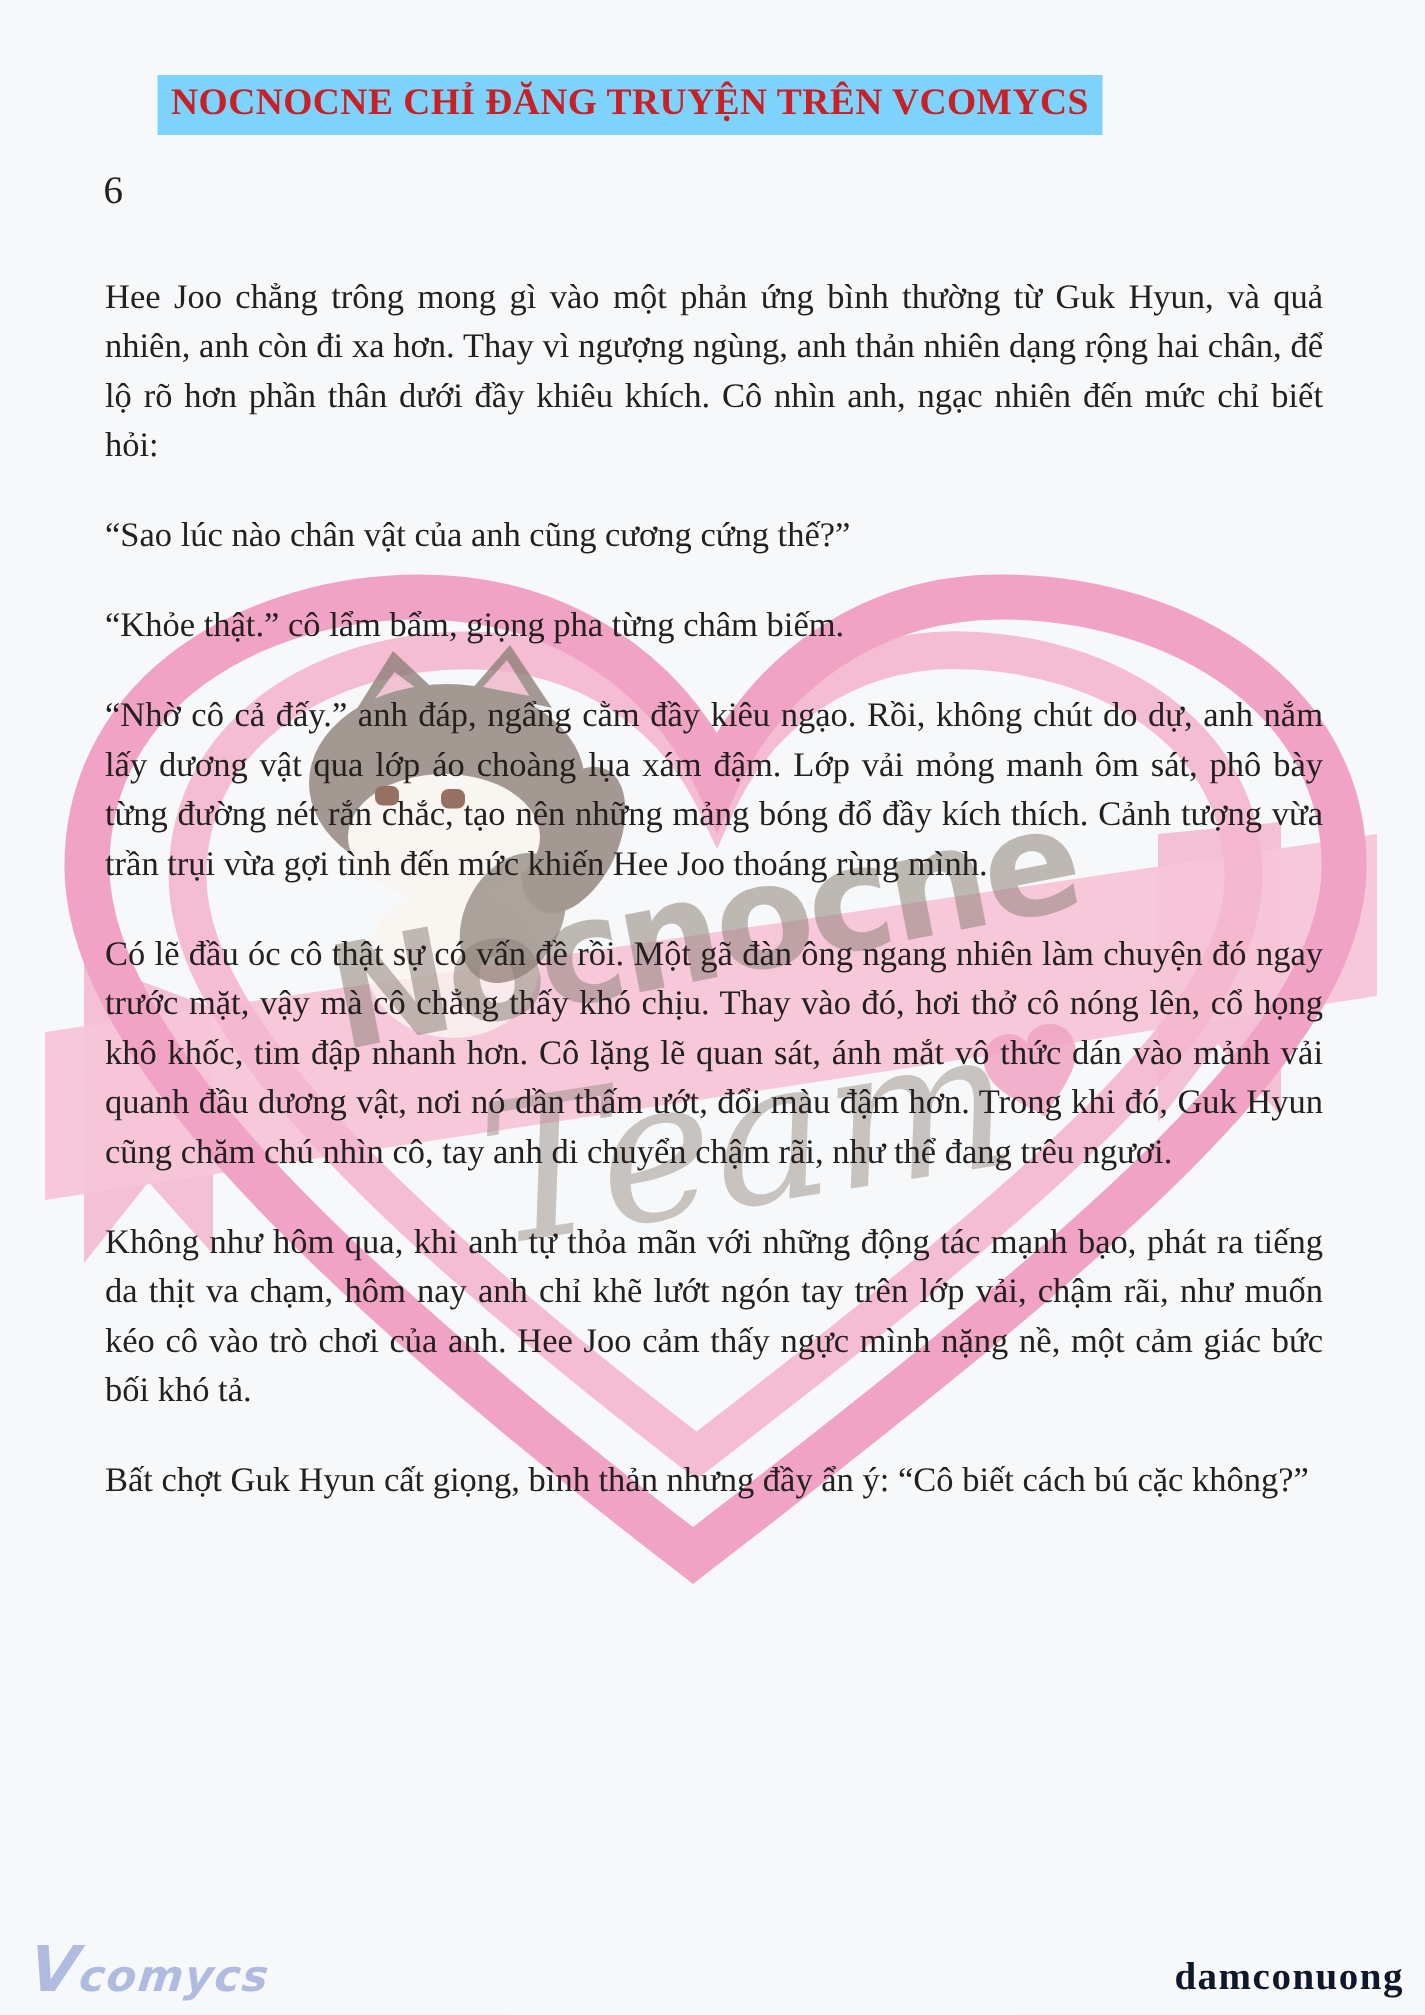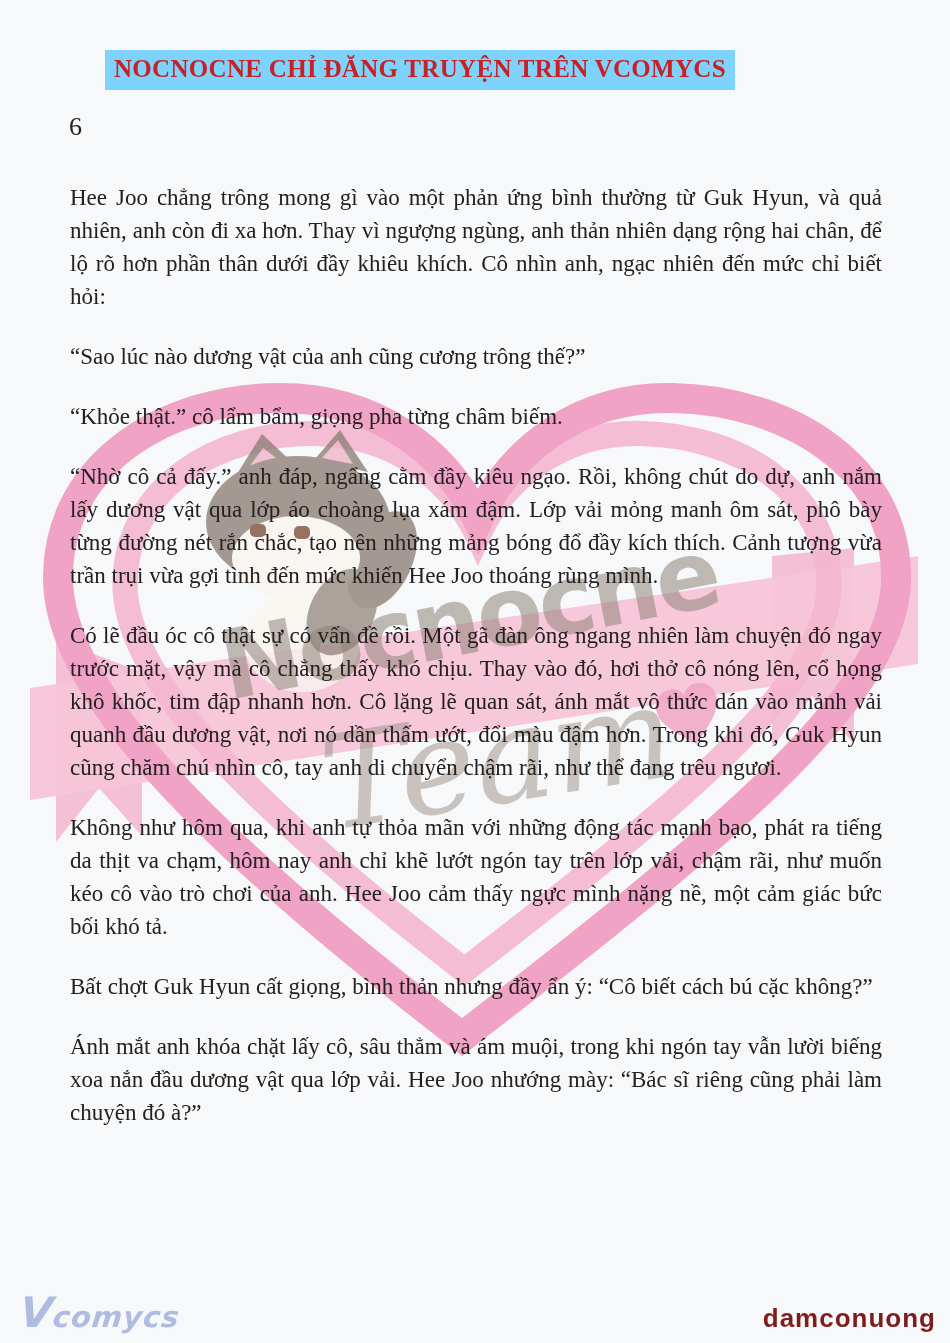--- a/index.html
+++ b/index.html
@@ -50,24 +50,24 @@
     font-weight:bold;
     font-size:29px;
     color:#a9b5de;
     transform:skewX(-6deg);
     letter-spacing:1px;
     opacity:0.9;
   }
   .footer-logo::first-letter { font-size:42px; }
   .footer-credit {
     position:absolute; right:14px; top:1303px;
-    font-family:Liberation Sans, sans-serif;
+    font-family:Liberation Serif, serif;
     font-weight:bold;
     font-size:26px;
-    color:#7f1d1d;
+    color:#0f172a;
     letter-spacing:1px;
   }
 </style>
 </head>
 <body>
 
 <div class="page">
 
   <svg class="watermark" viewBox="0 0 950 1343" xmlns="http://www.w3.org/2000/svg" aria-hidden="true">
 
@@ -107,26 +107,25 @@
   </svg>
 
   <div class="content">
 
     <div class="header-notice">NOCNOCNE CHỈ ĐĂNG TRUYỆN TRÊN VCOMYCS</div>
 
     <div class="chapter-number">6</div>
 
     <div class="body-text">
       <p>Hee Joo chẳng trông mong gì vào một phản ứng bình thường từ Guk Hyun, và quả nhiên, anh còn đi xa hơn. Thay vì ngượng ngùng, anh thản nhiên dạng rộng hai chân, để lộ rõ hơn phần thân dưới đầy khiêu khích. Cô nhìn anh, ngạc nhiên đến mức chỉ biết hỏi:</p>
-      <p>“Sao lúc nào dương vật của anh cũng cương trông thế?”</p>
+      <p>“Sao lúc nào chân vật của anh cũng cương cứng thế?”</p>
       <p>“Khỏe thật.” cô lẩm bẩm, giọng pha từng châm biếm.</p>
       <p>“Nhờ cô cả đấy.” anh đáp, ngẩng cằm đầy kiêu ngạo. Rồi, không chút do dự, anh nắm lấy dương vật qua lớp áo choàng lụa xám đậm. Lớp vải mỏng manh ôm sát, phô bày từng đường nét rắn chắc, tạo nên những mảng bóng đổ đầy kích thích. Cảnh tượng vừa trần trụi vừa gợi tình đến mức khiến Hee Joo thoáng rùng mình.</p>
       <p>Có lẽ đầu óc cô thật sự có vấn đề rồi. Một gã đàn ông ngang nhiên làm chuyện đó ngay trước mặt, vậy mà cô chẳng thấy khó chịu. Thay vào đó, hơi thở cô nóng lên, cổ họng khô khốc, tim đập nhanh hơn. Cô lặng lẽ quan sát, ánh mắt vô thức dán vào mảnh vải quanh đầu dương vật, nơi nó dần thấm ướt, đổi màu đậm hơn. Trong khi đó, Guk Hyun cũng chăm chú nhìn cô, tay anh di chuyển chậm rãi, như thể đang trêu ngươi.</p>
       <p>Không như hôm qua, khi anh tự thỏa mãn với những động tác mạnh bạo, phát ra tiếng da thịt va chạm, hôm nay anh chỉ khẽ lướt ngón tay trên lớp vải, chậm rãi, như muốn kéo cô vào trò chơi của anh. Hee Joo cảm thấy ngực mình nặng nề, một cảm giác bức bối khó tả.</p>
       <p>Bất chợt Guk Hyun cất giọng, bình thản nhưng đầy ẩn ý: “Cô biết cách bú cặc không?”</p>
-      <p>Ánh mắt anh khóa chặt lấy cô, sâu thẳm và ám muội, trong khi ngón tay vẫn lười biếng xoa nắn đầu dương vật qua lớp vải. Hee Joo nhướng mày: “Bác sĩ riêng cũng phải làm chuyện đó à?”</p>
     </div>
 
     <div class="footer-logo">Vcomycs</div>
 
     <div class="footer-credit">damconuong</div>
   </div>
 </div>
 
 </body></html>

